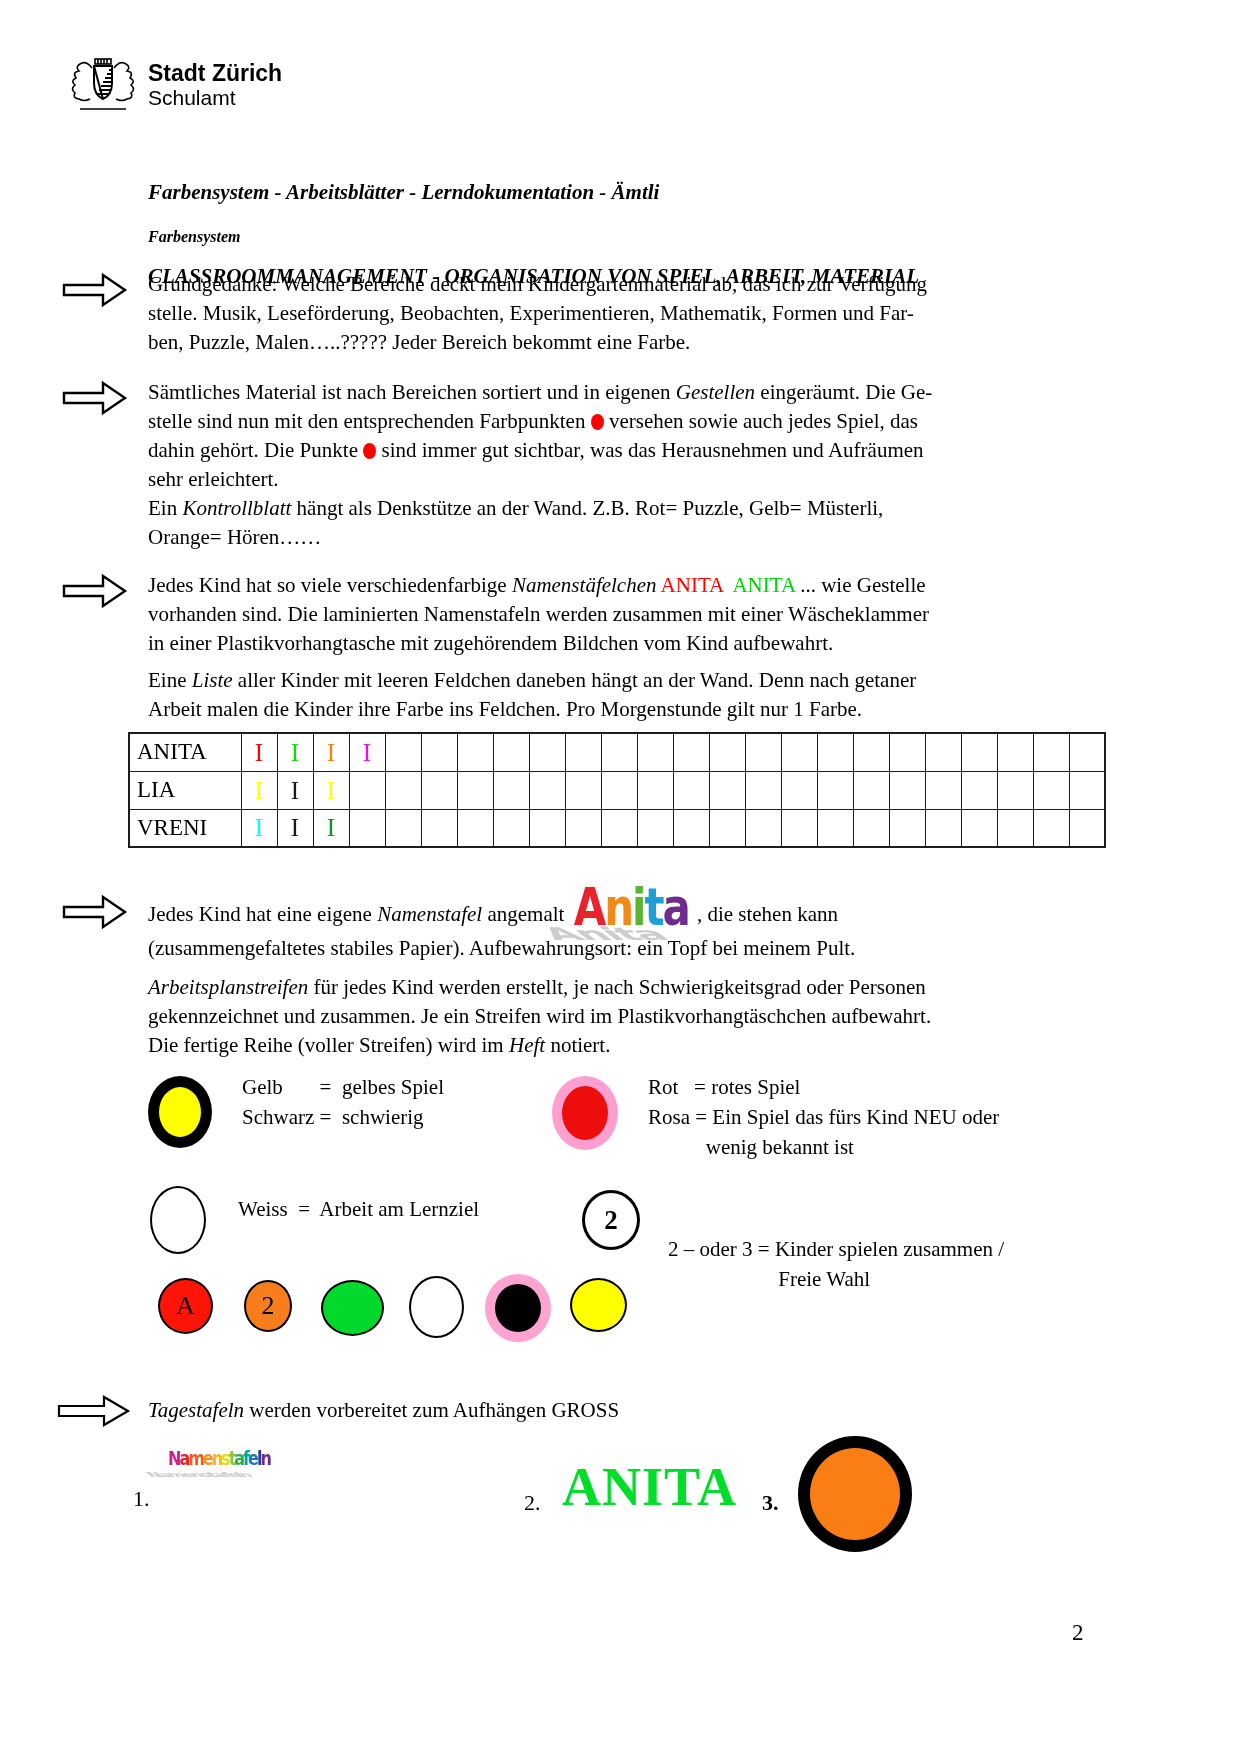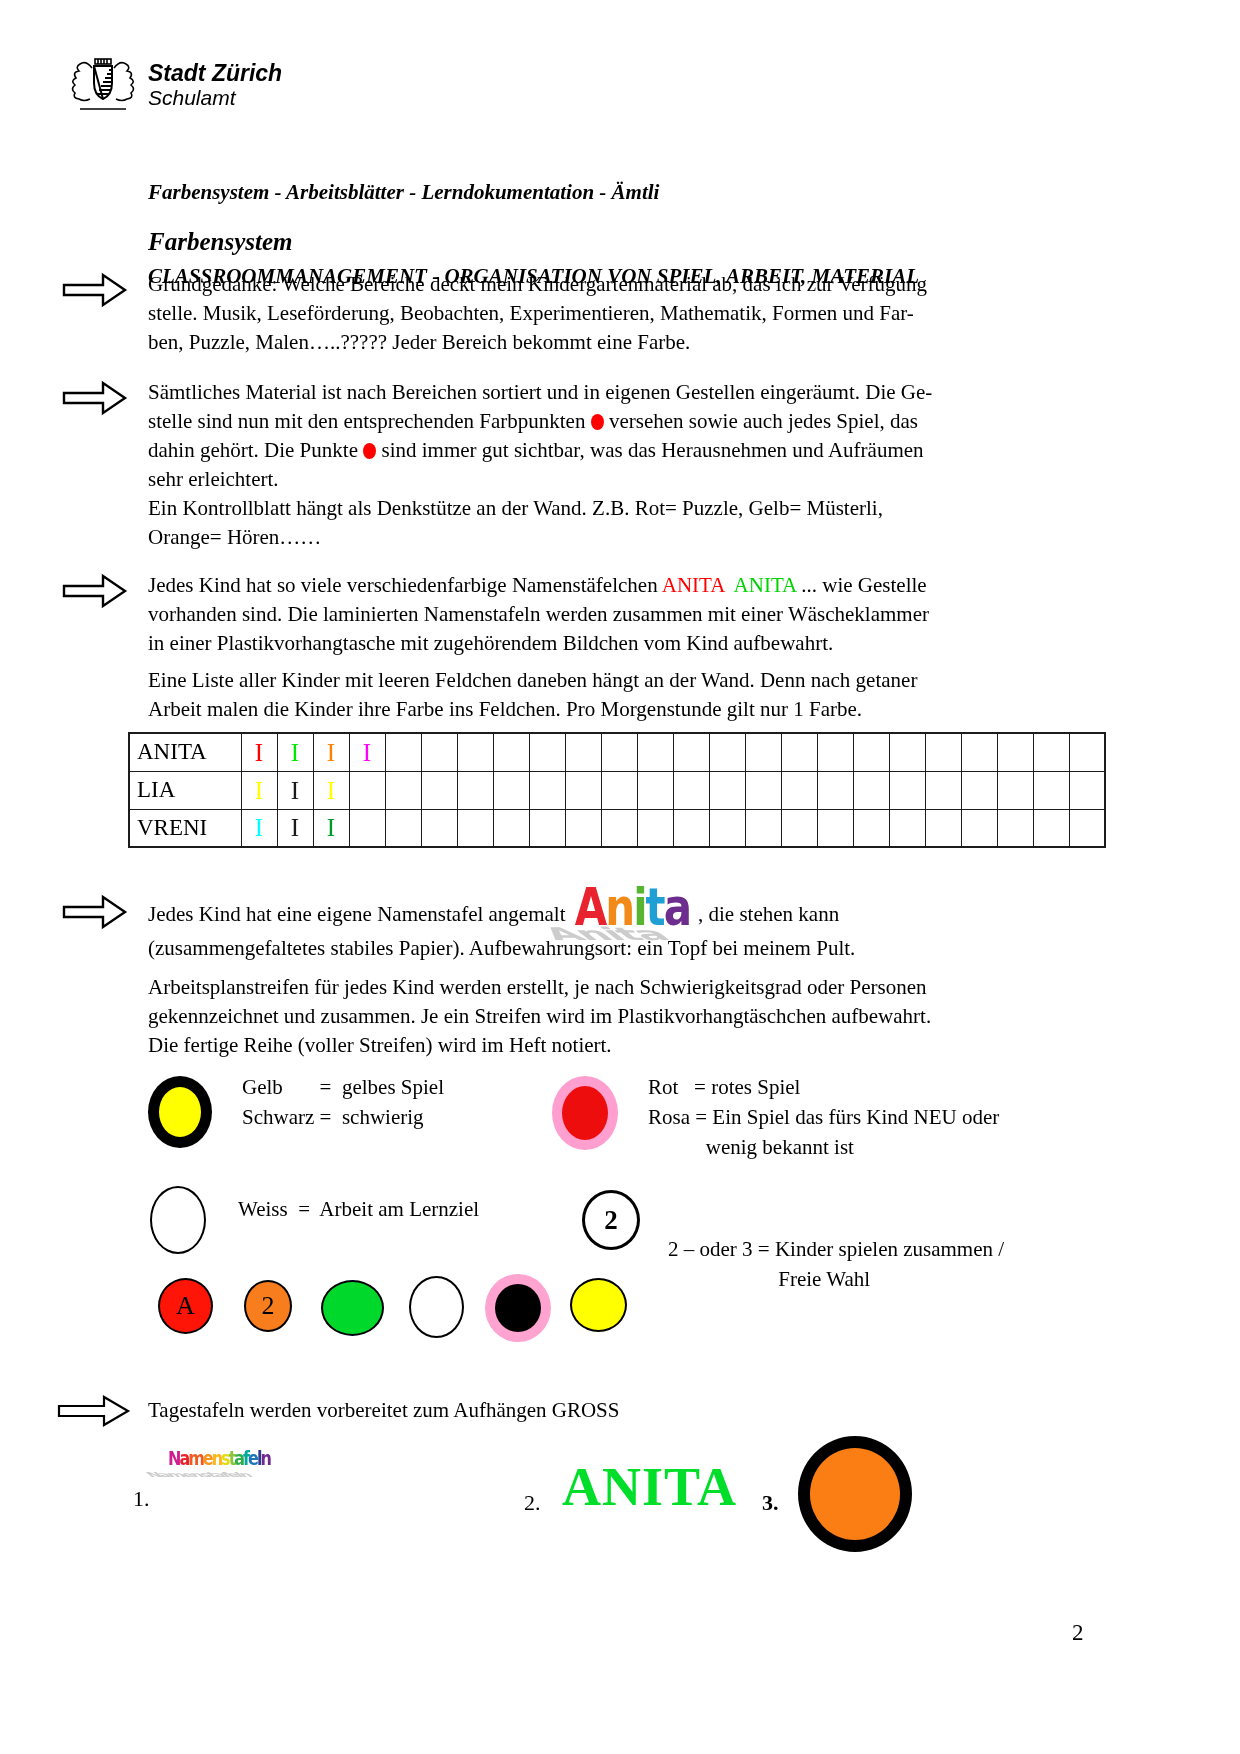--- a/index.html
+++ b/index.html
@@ -1,26 +1,26 @@
 <!DOCTYPE html>
 <html><head>
 <meta charset="utf-8">
 <style>
   html,body{margin:0;padding:0;background:#e8e8e8;}
   #page{position:relative;width:1240px;height:1754px;background:#ffffff;margin:0 auto;
         font-family:"Liberation Serif",serif;color:#000;overflow:hidden;}
   .abs{position:absolute;}
-  .sans{font-family:"Liberation Sans",sans-serif;font-style:italic;}
+  .sans{font-family:"Liberation Sans",sans-serif;}
   .org{font-size:23px;font-weight:bold;}
   .dept{font-size:21px;}
   .title{font-size:21px;font-weight:bold;font-style:italic;line-height:28px;white-space:pre;}
-  .heading{font-size:25px;font-weight:bold;font-style:italic;}
+  .heading{font-size:16px;font-weight:bold;font-style:italic;}
   .para{position:absolute;left:148px;width:1010px;}
   .ptext{font-size:21px;line-height:29px;white-space:pre;}
-  .it{}
+  .it{font-style:italic;}
   .reddot{display:inline-block;width:13px;height:16px;border-radius:50%;background:#ff0000;vertical-align:-2px;}
   .block-arrow{position:absolute;left:-86px;top:2px;}
   
   #kids-table{border-collapse:collapse;border:2.5px solid #1c1c1c;background:#fff;}
   #kids-table td{border:1.8px solid #1c1c1c;height:38px;padding:0;box-sizing:border-box;}
   #kids-table td.namecell{width:112px;font-size:23px;padding-left:7px;}
   #kids-table td.cell{width:36px;text-align:center;font-size:25px;line-height:1;}
   
   .circle{position:absolute;border-radius:50%;box-sizing:border-box;display:flex;align-items:center;justify-content:center;}
   .legend-lines{position:absolute;font-size:21px;line-height:30px;white-space:pre;}

